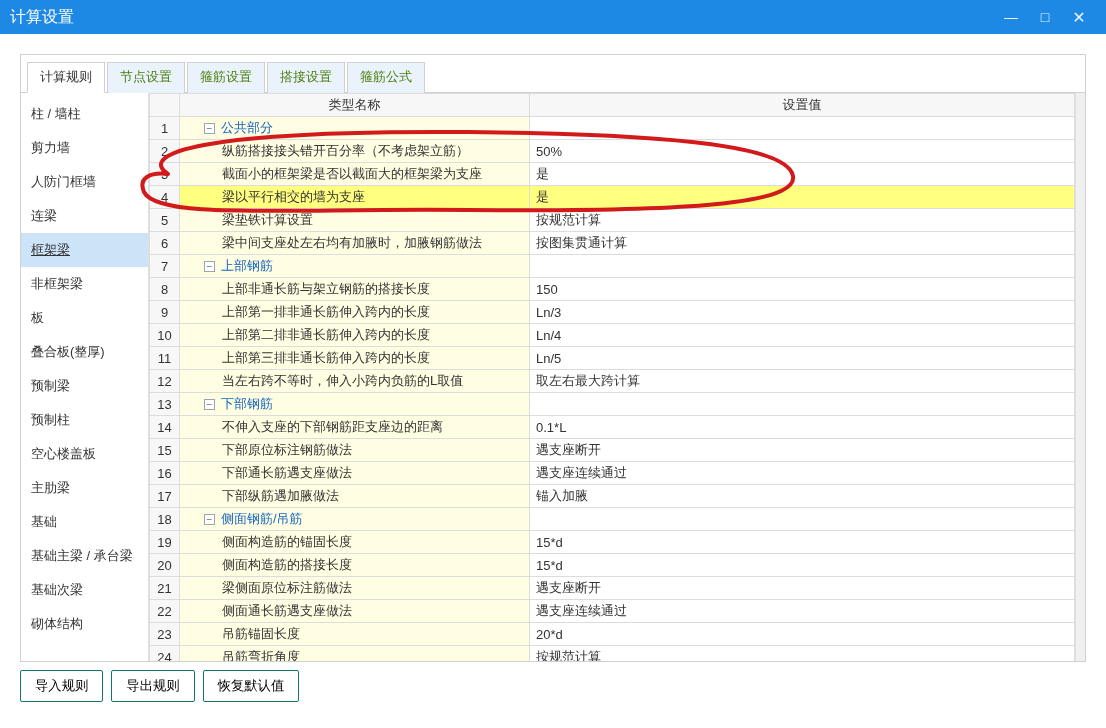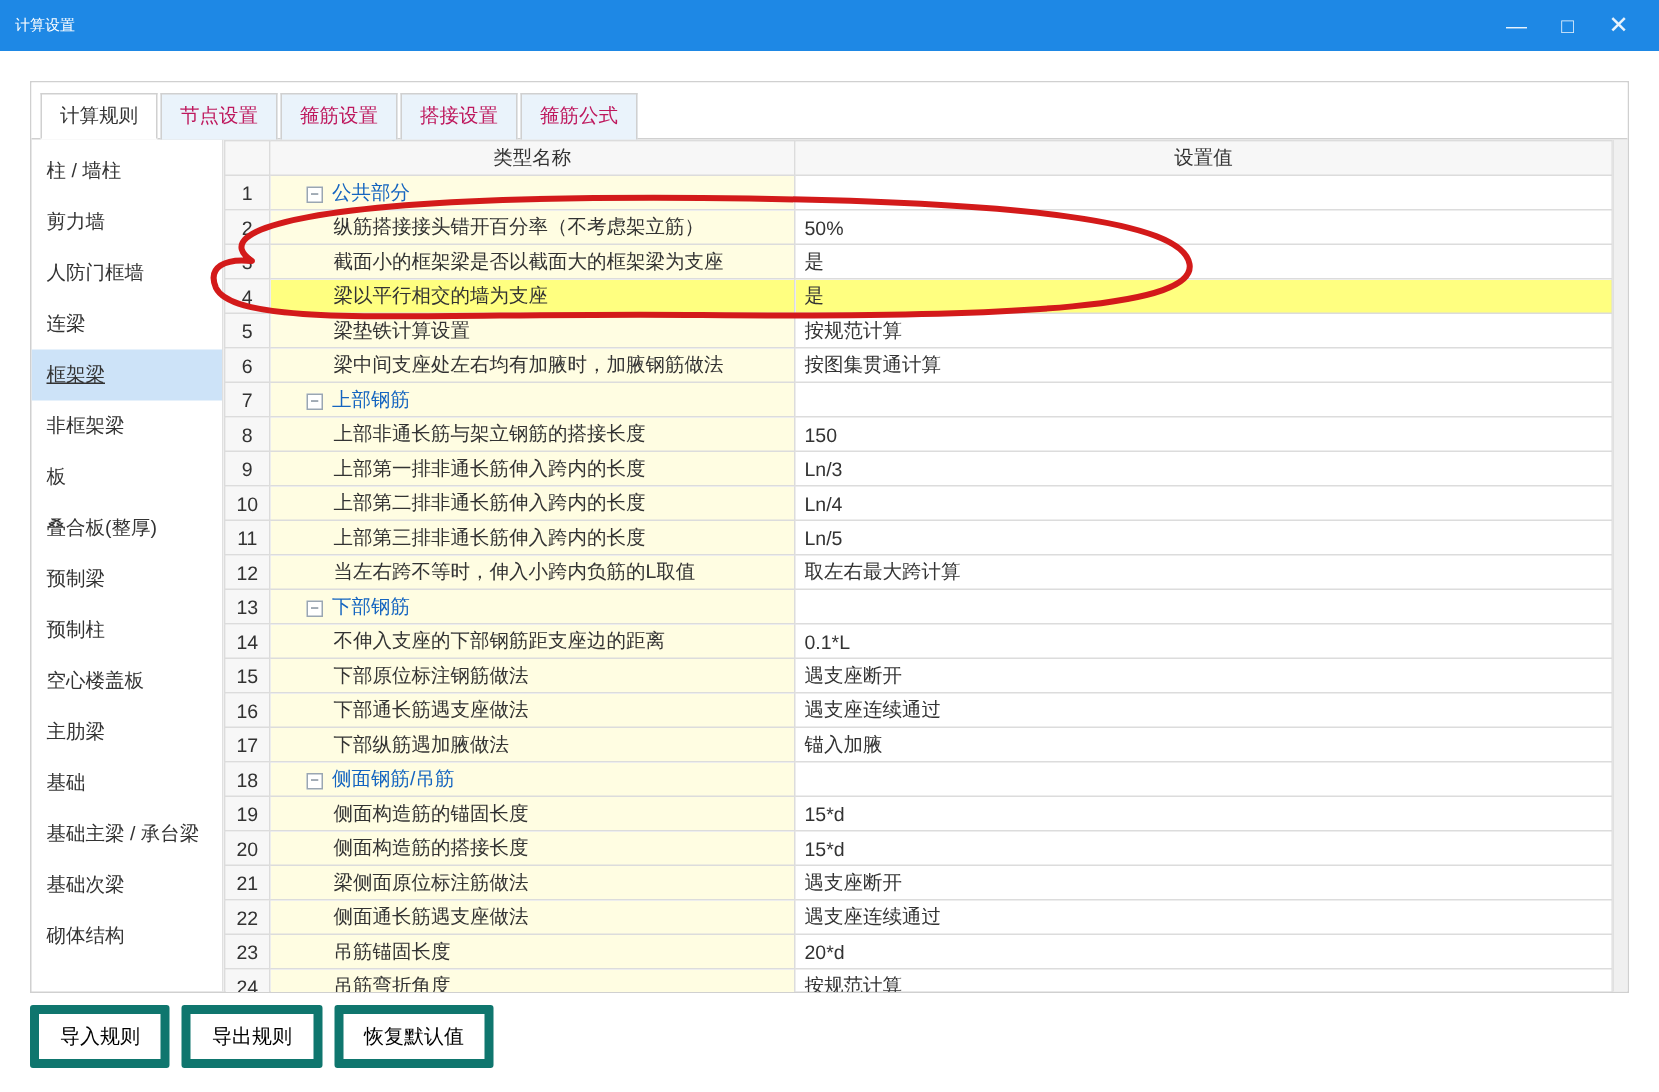--- a/index.html
+++ b/index.html
@@ -2,21 +2,21 @@
 <html><head>
 <meta charset="utf-8">
 <style>
   * { box-sizing: border-box; margin: 0; padding: 0; }
   html, body { width: 1106px; height: 728px; font-family: "Microsoft YaHei", "SimSun", sans-serif; font-size: 13px; color: #333; background: #fff; }
   
   .titlebar {
     height: 34px; background: #1e88e5; color: #fff;
     display: flex; align-items: center; padding: 0 10px;
   }
-  .titlebar .title { flex: 1; font-size: 10px; }
+  .titlebar .title { flex: 1; font-size: 16px; }
   .titlebar .winbtn { width: 34px; text-align: center; cursor: pointer; font-size: 14px; opacity: .9; }
   .titlebar .winbtn.close { font-size: 16px; }
   
   .body {
     position: relative;
     height: calc(100% - 34px);
     padding: 20px;
   }
   .frame {
     border: 1px solid #d0d0d0;
@@ -31,21 +31,21 @@
     background: #fff;
     padding-left: 6px;
     padding-top: 6px;
     gap: 0;
   }
   .tab {
     padding: 5px 12px 6px;
     border: 1px solid #d0d0d0;
     border-bottom: none;
     background: #eaf3fb;
-    color: #be185d;
+    color: #4d7c0f;
     margin-right: 2px;
     cursor: pointer;
     position: relative;
     top: 1px;
   }
   .tab.active {
     background: #fff;
     color: #333;
     border-bottom: 1px solid #fff;
   }
@@ -117,21 +117,21 @@
     background: #f0f0f0;
     border-left: 1px solid #e0e0e0;
   }
   
   .bottom-buttons {
     margin-top: 8px;
     display: flex; gap: 8px;
   }
   .btn {
     padding: 6px 14px;
-    border: 6px solid #0f766e;
+    border: 1px solid #0f766e;
     background: #fff;
     cursor: pointer;
     border-radius: 2px;
   }
 
   
   .annotation {
     position: absolute;
     pointer-events: none;
     z-index: 50;

